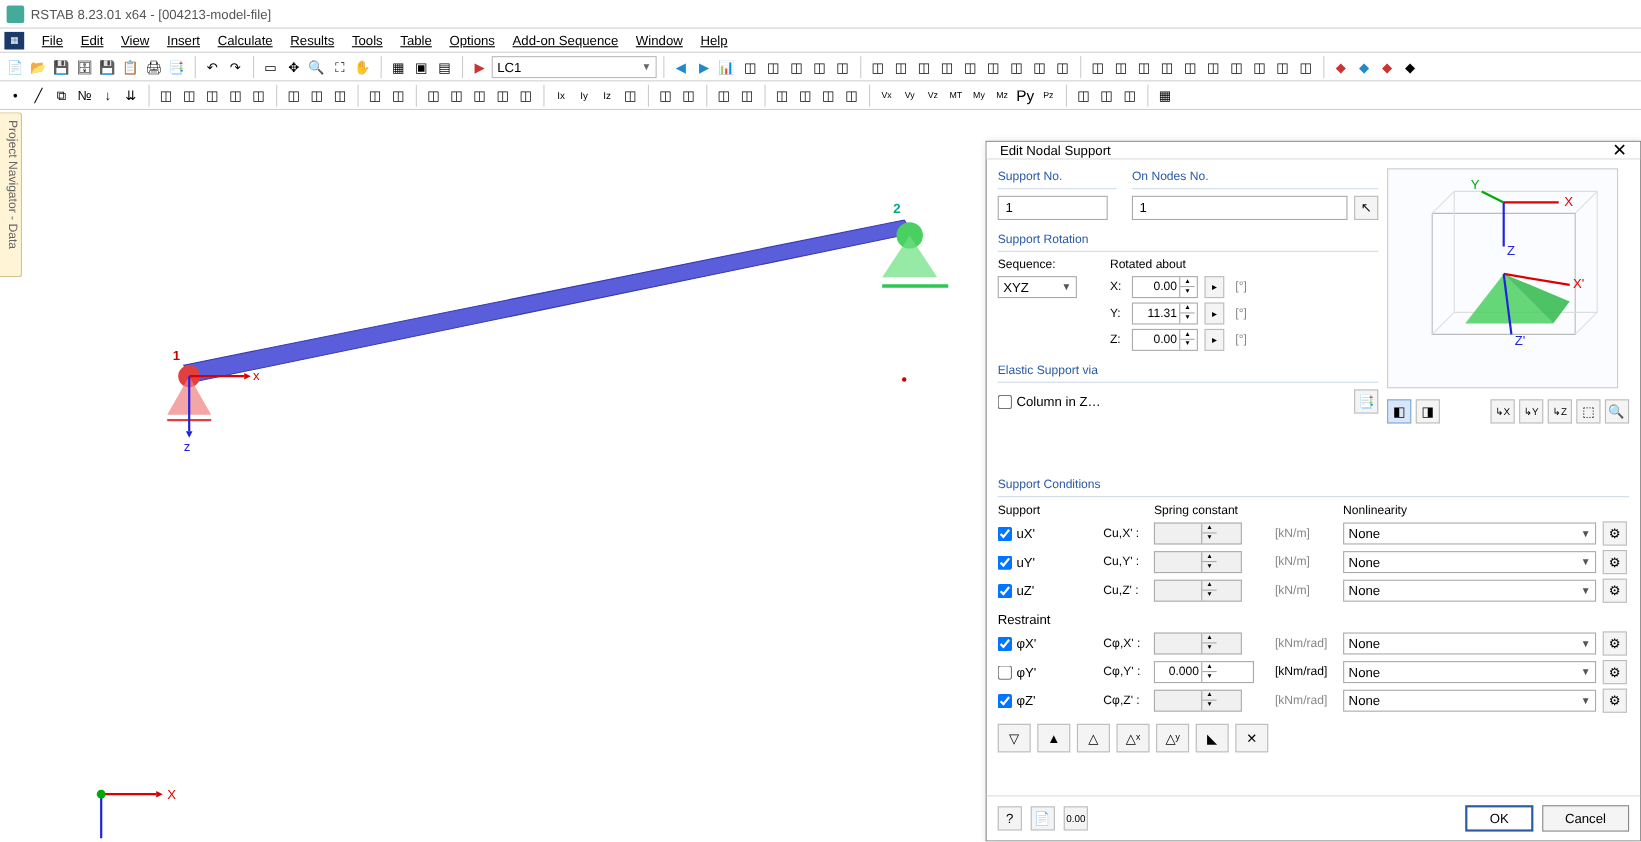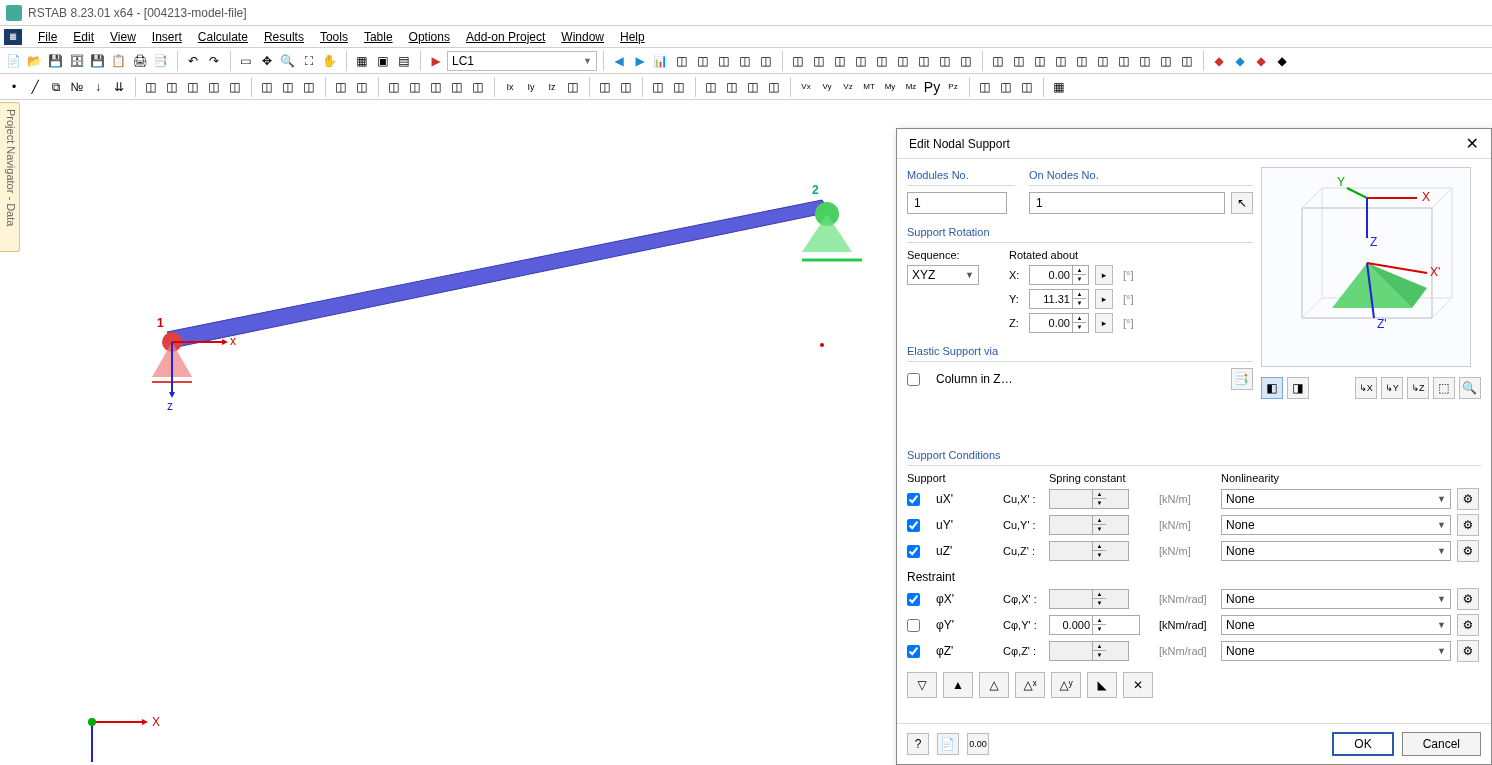--- a/index.html
+++ b/index.html
@@ -27,37 +27,37 @@
 .side-tab { position: absolute; left: 0; top: 102px; width: 20px; height: 150px; background: #fff4d6; border: 1px solid #d4c48a; writing-mode: vertical-rl; text-orientation: mixed; font-size: 11px; color: #666; padding: 6px 2px; border-left:none; border-top-right-radius:3px; border-bottom-right-radius:3px;}
 
 
 .viewport { position: absolute; left: 22px; top: 102px; right: 0; bottom: 0; background: #fff; }
 
 
 .model-area { position: absolute; left: 0; top: 0; width: 870px; height: 660px; }
 
 
 .dialog { position: absolute; left: 896px; top: 128px; width: 596px; height: 637px; background: #fff; border: 1px solid #888; box-shadow: 2px 2px 8px rgba(0,0,0,.2); display:flex; flex-direction:column;}
-.dlg-title { height: 30px; background: #fff; border-bottom: 1px solid #ddd; display: flex; align-items: center; padding: 0 12px; }
+.dlg-title { height: 16px; background: #fff; border-bottom: 1px solid #ddd; display: flex; align-items: center; padding: 0 12px; }
 .dlg-title .close { margin-left: auto; font-size: 16px; cursor: default; }
 .dlg-body { flex:1; padding: 8px 10px; display:flex; flex-direction:column; gap:6px; overflow:hidden;}
 .dlg-row1 { display:flex; gap:8px; }
 .group { border:none; }
 .group-title { color: #2a5aa8; font-size: 11px; padding: 2px 0 4px; border-bottom:1px solid #d0dae8; margin-bottom:6px;}
 .field-box { width:100px; height:22px; border:1px solid #aaa; background:#fff; padding:0 6px; display:flex; align-items:center;}
 .btn-sm { width:22px; height:22px; border:1px solid #bbb; background:#f4f4f4; display:flex; align-items:center; justify-content:center; cursor:default;}
 .btn-sm.sel { background:#d8e6f8; border-color:#7aa8dc;}
 .spin { width:60px; height:20px; border:1px solid #aaa; display:flex; align-items:center;}
 .spin input { width:42px; border:none; text-align:right; padding-right:2px; font-size:11px; outline:none;}
 .spin .sp { width:14px; display:flex; flex-direction:column; border-left:1px solid #aaa;}
 .spin .sp div { height:9px; font-size:6px; text-align:center; line-height:8px; cursor:default;}
 .spin .sp div:first-child{border-bottom:1px solid #aaa;}
 .xfer { width:18px; height:20px; border:1px solid #bbb; background:#f4f4f4; display:flex; align-items:center; justify-content:center; font-size:9px; cursor:default;}
 .unit { color:#888; font-size:11px; margin-left:4px;}
-.check { display:flex; align-items:center; gap:16px;}
+.check { display:flex; align-items:center; gap:4px;}
 .check input { width:13px; height:13px;}
 .combo { height:20px; border:1px solid #aaa; background:#fff; display:flex; align-items:center; padding:0 4px; font-size:11px;}
 .combo .arrow { margin-left:auto; font-size:9px; color:#555;}
 .preview3d { width:210px; height:200px; border:1px solid #ccc; background:#fafcff; position:relative;}
 .footer-btns { display:flex; gap:8px; padding:8px 10px; border-top:1px solid #ddd; align-items:center;}
 .footer-btns .spacer { flex:1; }
 .btn { height:24px; padding:0 20px; border:1px solid #888; background:#f4f4f4; cursor:default; display:flex; align-items:center;}
 .btn.primary { border:2px solid #2a5aa8; background:#fff;}
 .row { display:flex; align-items:center; gap:6px; }
 .lbl { font-size:11px; }
@@ -80,21 +80,21 @@
   <div class="app-menu-icon">▦</div>
   <div class="menu-item"><span class="ul">File</span></div>
   <div class="menu-item"><span class="ul">Edit</span></div>
   <div class="menu-item"><span class="ul">View</span></div>
   <div class="menu-item"><span class="ul">Insert</span></div>
   <div class="menu-item"><span class="ul">Calculate</span></div>
   <div class="menu-item"><span class="ul">Results</span></div>
   <div class="menu-item"><span class="ul">Tools</span></div>
   <div class="menu-item"><span class="ul">Table</span></div>
   <div class="menu-item"><span class="ul">Options</span></div>
-  <div class="menu-item"><span class="ul">Add-on Project</span></div>
+  <div class="menu-item"><span class="ul">Add-on Sequence</span></div>
   <div class="menu-item"><span class="ul">Window</span></div>
   <div class="menu-item"><span class="ul">Help</span></div>
 </div>
 
 <div class="toolbar">
   <div class="tb-btn">📄</div>
   <div class="tb-btn">📂</div>
   <div class="tb-btn">💾</div>
   <div class="tb-btn">🗄</div>
   <div class="tb-btn">💾</div>
@@ -259,21 +259,21 @@
   <div class="dlg-title">
     <span>Edit Nodal Support</span>
     <span class="close">✕</span>
   </div>
   <div class="dlg-body">
 
     <div class="dlg-row1">
       <div style="flex:1;">
         <div style="display:flex; gap:14px;">
           <div class="group" style="width:108px;">
-            <div class="group-title">Modules No.</div>
+            <div class="group-title">Support No.</div>
             <div class="field-box">
                 <span>1</span>
               </div>
           </div>
           <div class="group" style="flex:1;">
             <div class="group-title">On Nodes No.</div>
             <div class="row">
               <div class="field-box" style="flex:1">
                   <span>1</span>
                 </div>

